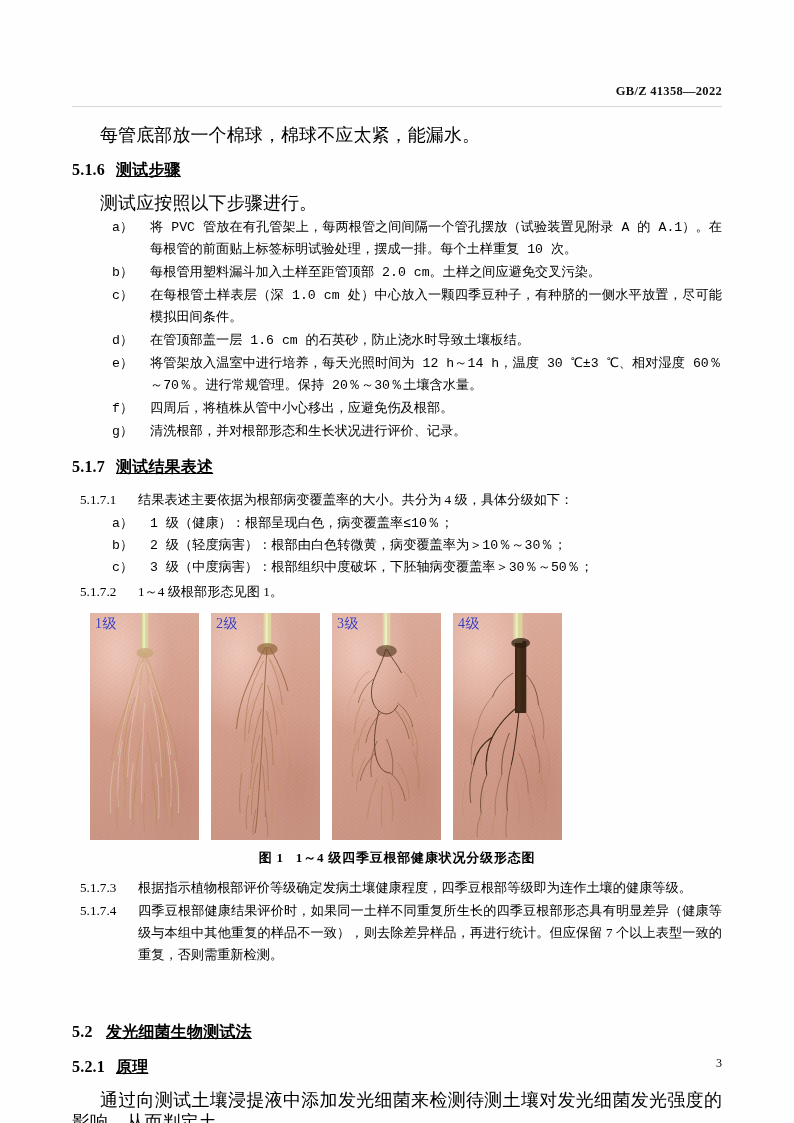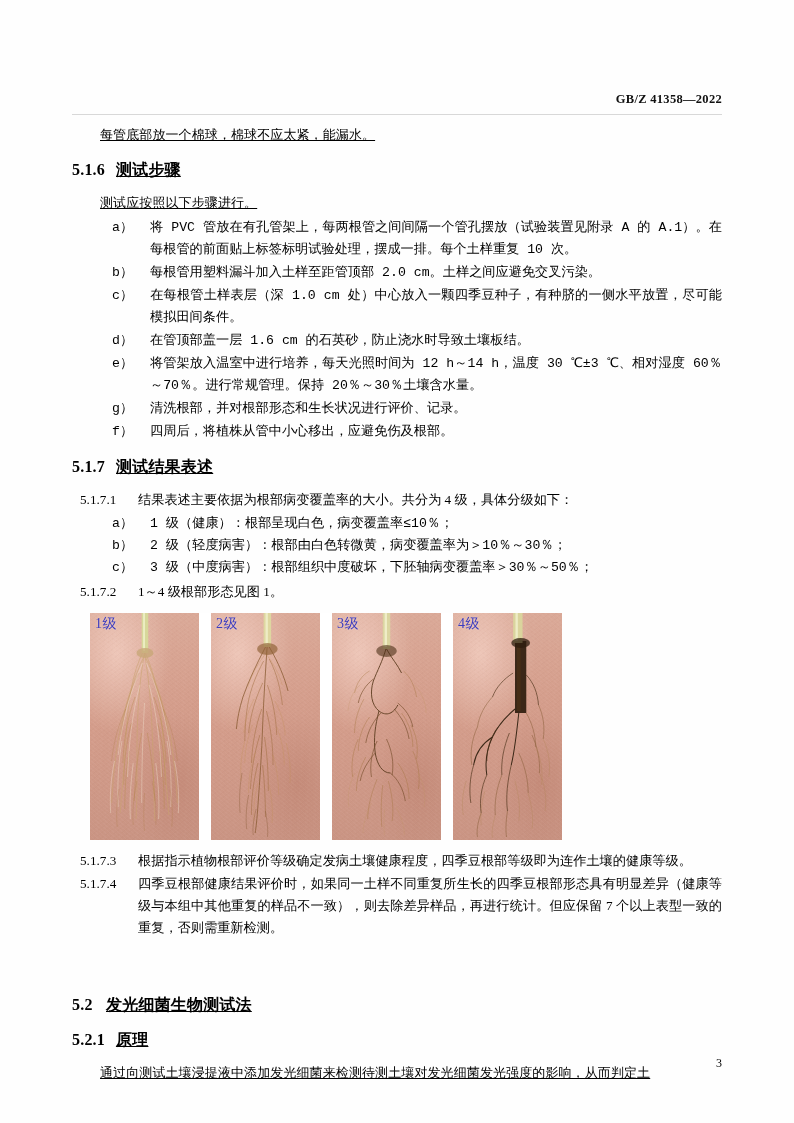--- a/index.html
+++ b/index.html
@@ -22,21 +22,21 @@
     width: 794px;
     height: 1123px;
     background: #fefefe;
   }
 
   
   .page-header {
     position: absolute;
     left: 72px;
     right: 72px;
-    top: 92px;
+    top: 84px;
     height: 24px;
   }
   .header-std-no {
     position: absolute;
     right: 0;
     top: 0;
     font-family: "Liberation Serif", "DejaVu Serif", serif;
     font-size: 12.5px;
     font-weight: bold;
     letter-spacing: 0.3px;
@@ -54,27 +54,26 @@
 
   
   .content {
     position: absolute;
     left: 72px;
     top: 124px;
     width: 650px;
   }
 
   .para {
-    font-size: 13px;
+    font-size: 18px;
     line-height: 22px;
     text-align: justify;
     text-justify: inter-ideograph;
     margin: 0 0 3px 0;
     letter-spacing: 0.1px;
-    text-decoration: underline;
   }
   .para.indent {
     text-indent: 28px;
   }
 
   
   .heading {
     font-size: 16px;
     font-weight: bold;
     line-height: 22px;
@@ -226,22 +225,22 @@
     </div>
 
     <p class="para indent">测试应按照以下步骤进行。</p>
 
     <ul class="list">
       <li><span class="li-marker">a）</span><span>将 PVC 管放在有孔管架上，每两根管之间间隔一个管孔摆放（试验装置见附录 A 的 A.1）。在每根管的前面贴上标签标明试验处理，摆成一排。每个土样重复 10 次。</span></li>
       <li><span class="li-marker">b）</span><span>每根管用塑料漏斗加入土样至距管顶部 2.0 cm。土样之间应避免交叉污染。</span></li>
       <li><span class="li-marker">c）</span><span>在每根管土样表层（深 1.0 cm 处）中心放入一颗四季豆种子，有种脐的一侧水平放置，尽可能模拟田间条件。</span></li>
       <li><span class="li-marker">d）</span><span>在管顶部盖一层 1.6 cm 的石英砂，防止浇水时导致土壤板结。</span></li>
       <li><span class="li-marker">e）</span><span>将管架放入温室中进行培养，每天光照时间为 12 h～14 h，温度 30 ℃±3 ℃、相对湿度 60％～70％。进行常规管理。保持 20％～30％土壤含水量。</span></li>
+      <li><span class="li-marker">f）</span><span>四周后，将植株从管中小心移出，应避免伤及根部。</span></li>
       <li><span class="li-marker">g）</span><span>清洗根部，并对根部形态和生长状况进行评价、记录。</span></li>
-      <li><span class="li-marker">f）</span><span>四周后，将植株从管中小心移出，应避免伤及根部。</span></li>
     </ul>
 
     <div class="heading">
       <span class="h-num">5.1.7</span><span>测试结果表述</span>
     </div>
 
     <p class="clause">
       <span class="c-num">5.1.7.1</span><span>结果表述主要依据为根部病变覆盖率的大小。共分为 4 级，具体分级如下：</span>
     </p>
 
@@ -452,20 +451,23 @@
               <path d="M88 134 C94 146 96 160 94 172"></path>
             </g>
             <path d="M64 0 L64 30 L74 30 L74 0 Z" fill="#d9d69d" opacity="0.95"></path>
             <path d="M66.5 0 L66.5 28 L69 28 L69 0 Z" fill="#f0eeca" opacity="0.9"></path>
             <ellipse cx="72" cy="30" rx="10" ry="5" fill="#2e1c0d" opacity="0.75"></ellipse>
           </svg>
         </div>
 
       </div>
 
+      <div class="figure-caption">
+        <span class="cap-num">图 1</span><span>1～4 级四季豆根部健康状况分级形态图</span>
+      </div>
     </div>
 
     <p class="clause" style="margin-top:10px">
       <span class="c-num">5.1.7.3</span><span>根据指示植物根部评价等级确定发病土壤健康程度，四季豆根部等级即为连作土壤的健康等级。</span>
     </p>
 
     <p class="clause">
       <span class="c-num">5.1.7.4</span><span>四季豆根部健康结果评价时，如果同一土样不同重复所生长的四季豆根部形态具有明显差异（健康等级与本组中其他重复的样品不一致），则去除差异样品，再进行统计。但应保留 7 个以上表型一致的重复，否则需重新检测。</span>
     </p>
 

